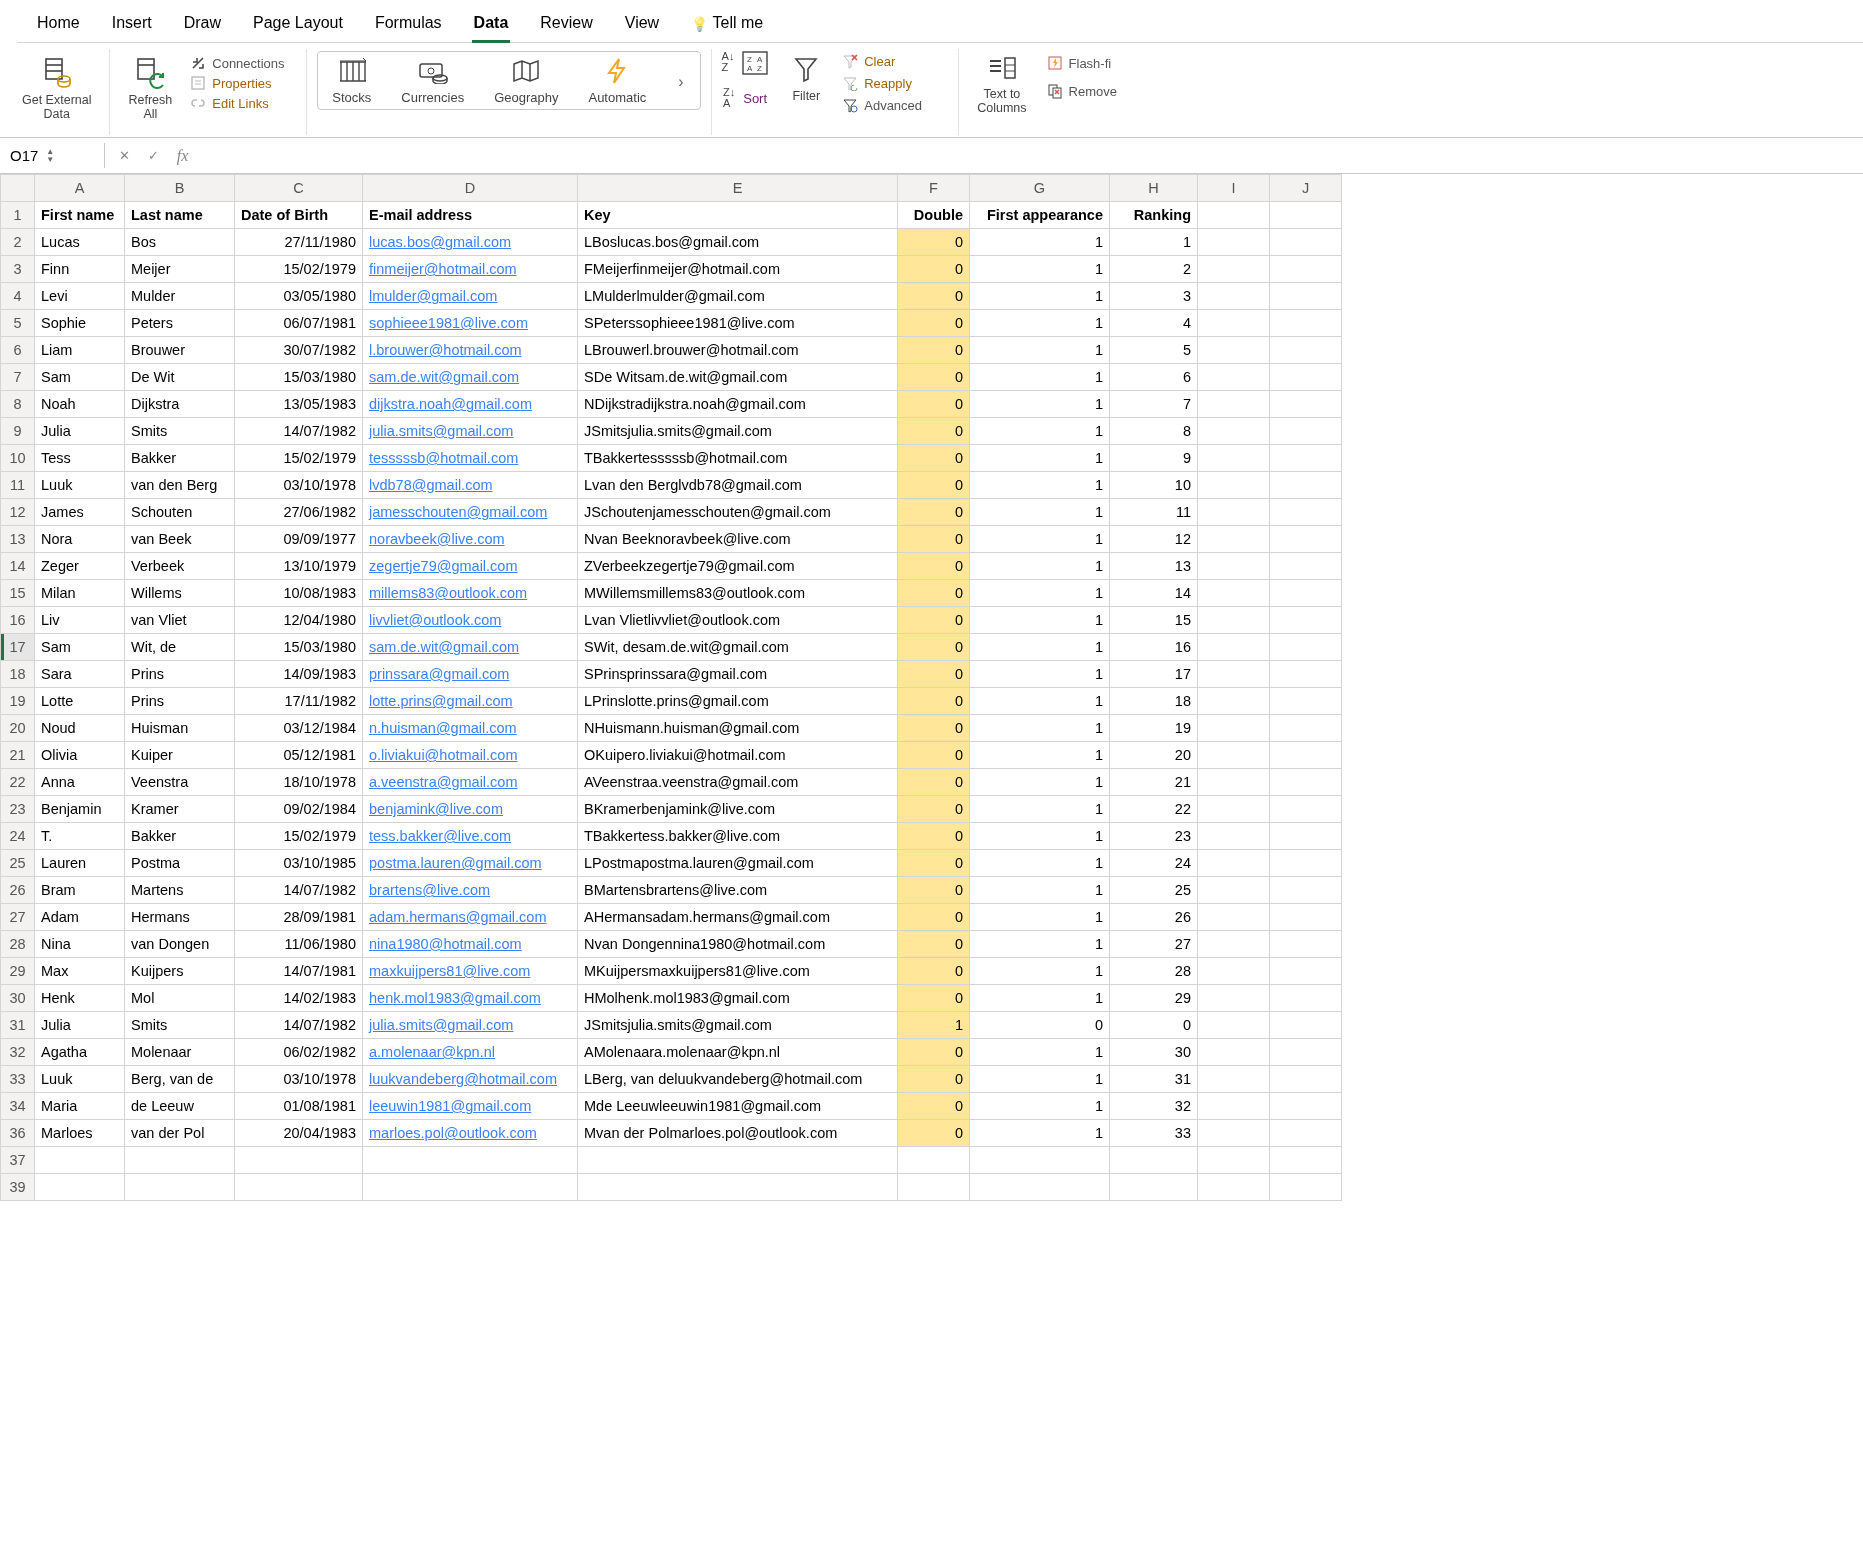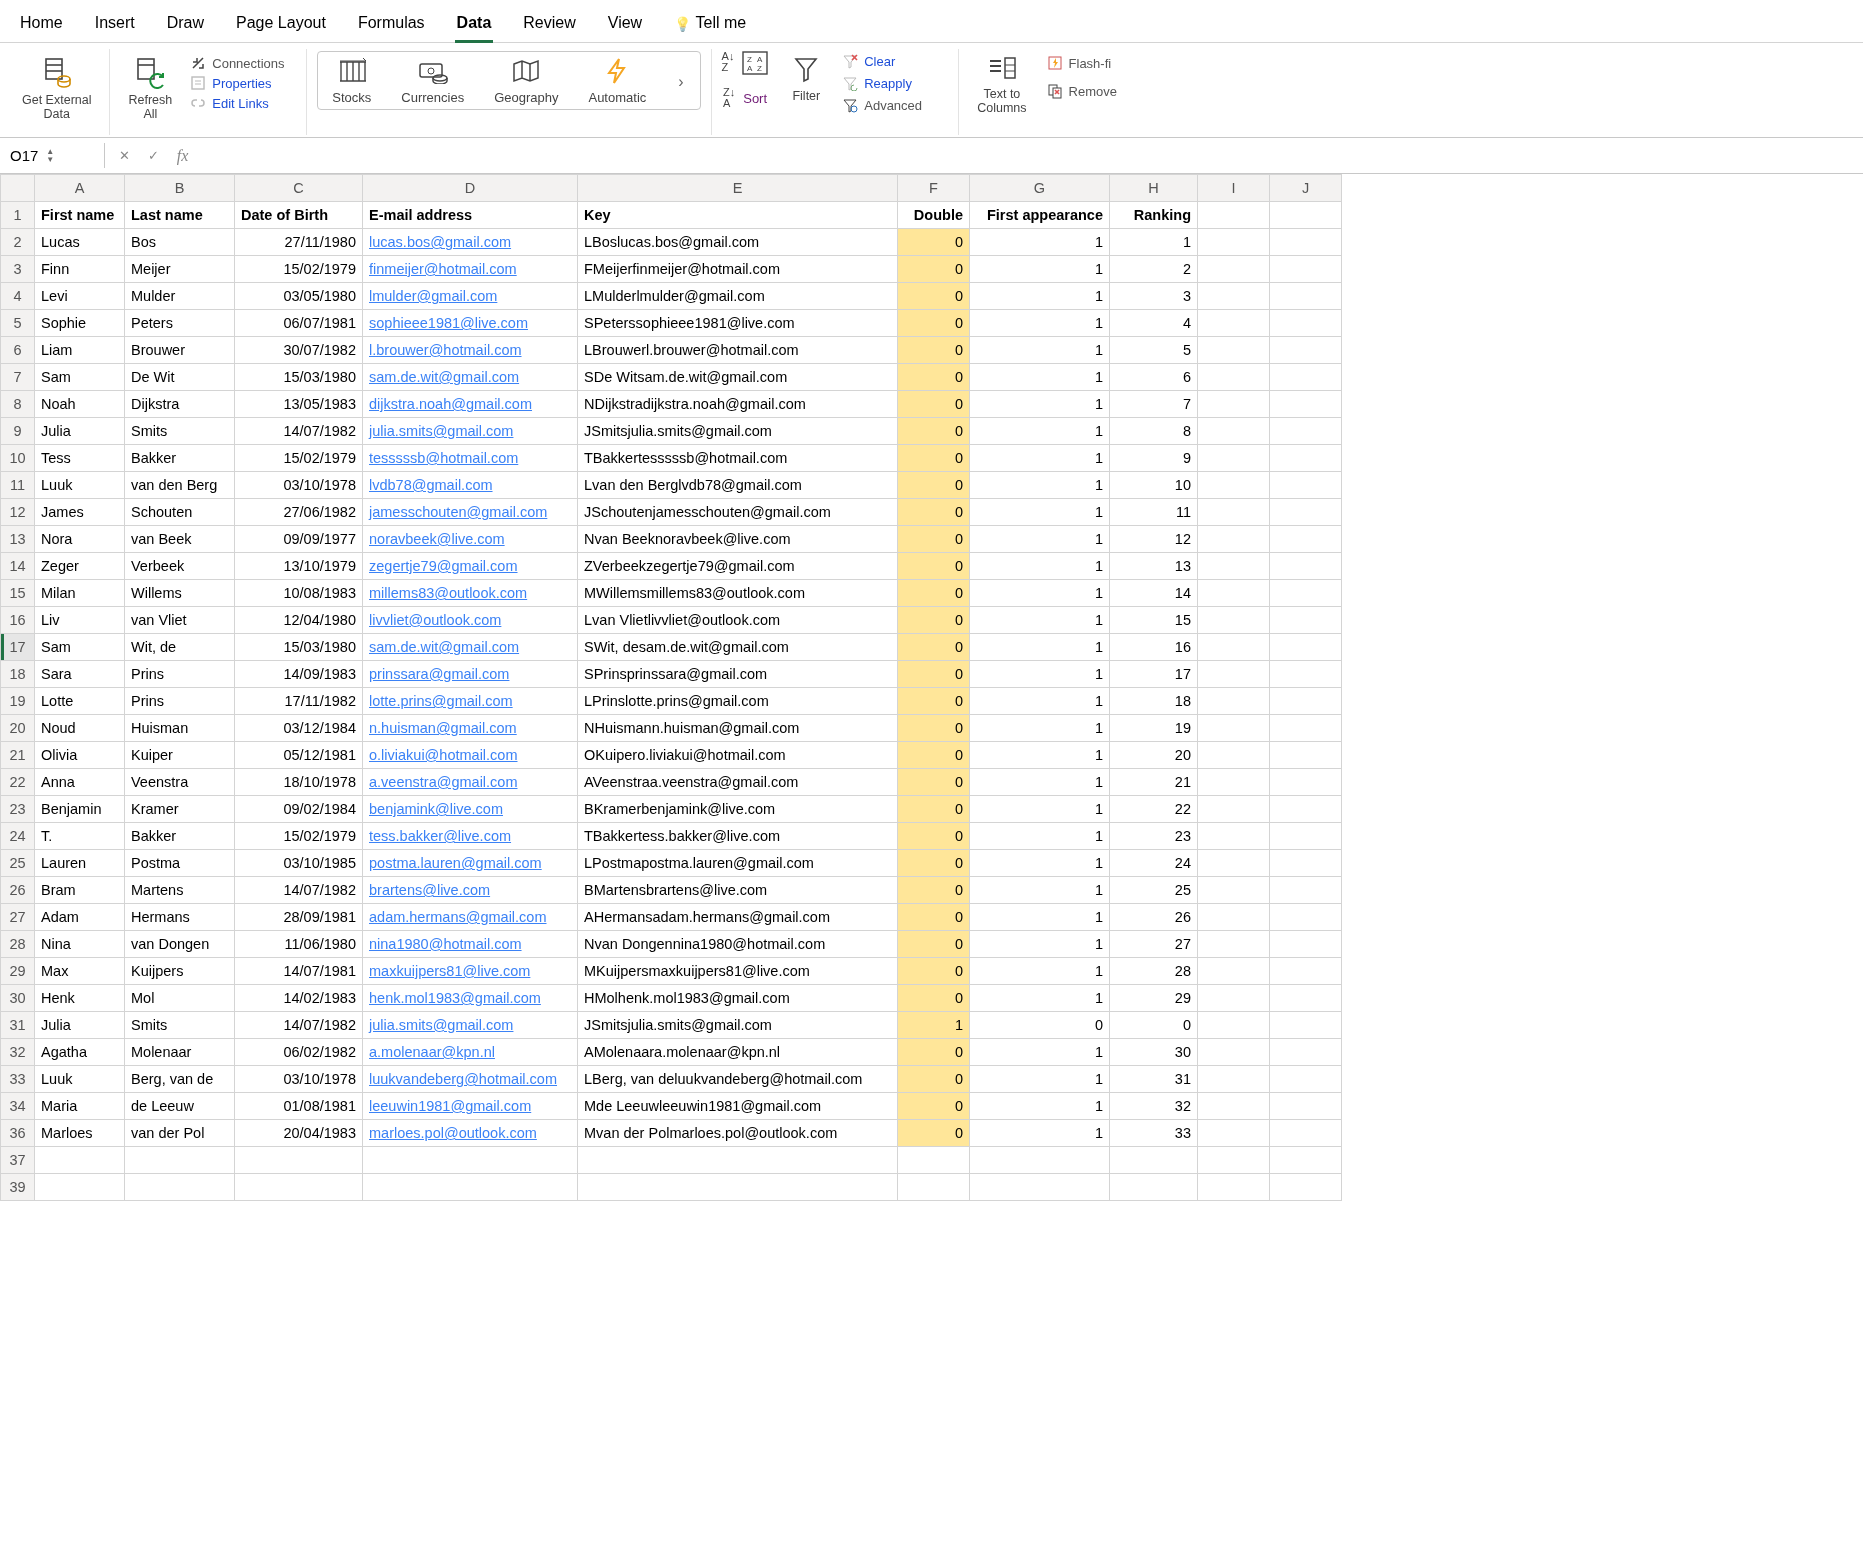--- a/index.html
+++ b/index.html
@@ -1,28 +1,28 @@
 <!DOCTYPE html>
 <html><head>
 <meta charset="utf-8">
 <style>
 * { box-sizing: border-box; margin: 0; padding: 0; }
 body { font-family: -apple-system, "Segoe UI", Arial, sans-serif; font-size: 13px; background: #fff; color: #000; overflow: hidden; }
-.ribbon-tabs { display: flex; gap: 28px; padding: 8px 18px 0; border-bottom: 1px solid #d4d4d4; font-size: 16px; }
+.ribbon-tabs { display: flex; gap: 28px; padding: 8px 18px 0; border-bottom: 1px solid #d4d4d4; font-size: 16px; margin-left: 17px; }
 .ribbon-tab { padding: 6px 2px 10px; cursor: pointer; position: relative; }
 .ribbon-tab.active { font-weight: 600; }
 .ribbon-tab.active::after { content:""; position:absolute; left:0; right:0; bottom:-1px; height:3px; background:#217346; }
 .tellme-icon { font-size:14px; margin-right:4px; opacity:.6; display:inline-block; transform:translateY(1px);}
 .ribbon-content { display:flex; align-items:stretch; padding: 6px 4px 2px; border-bottom:1px solid #c8c8c8; background:#fff; min-height: 95px; }
 .group { display:flex; flex-direction:column; align-items:center; justify-content:flex-start; padding: 2px 10px; border-right:1px solid #e3e3e3; font-size:12px; color:#444;}
 .group:last-child { border-right:none;}
 .big-btn { display:flex; flex-direction:column; align-items:center; gap:4px; padding:4px 8px; text-align:center; cursor:pointer; line-height:1.15;}
 .big-btn .lbl { font-size:12.5px; color:#444; }
 .sm-row { display:flex; align-items:center; gap:6px; font-size:13px; color:#555; padding:2px 4px; cursor:pointer; min-width:110px;}
-.sm-row.disabled { color:#1d4ed8; cursor:default;}
+.sm-row.disabled { color:#a16207; cursor:default;}
 .types-box { border:1px solid #c8c8c8; border-radius:4px; display:flex; align-items:flex-start; gap:30px; padding:6px 14px 4px; }
 .type-item { display:flex; flex-direction:column; align-items:center; gap:6px; cursor:pointer; font-size:13px; color:#444;}
 .chev { align-self:center; font-size:16px; color:#666; padding:0 2px; cursor:pointer;}
 .sort-icons { display:flex; gap:8px; padding-right:6px;}
 .sortAZ { font-size:11px; line-height:1; text-align:left;}
 .sort-label { font-size:13px; color:#701a75; padding-top:4px;}
 .formula-bar { display:flex; align-items:center; border-bottom:1px solid #c8c8c8; height:36px;}
 .name-box { width:105px; border-right:1px solid #c8c8c8; padding:4px 10px; font-size:15px; display:flex; align-items:center; gap:8px;}
 .spin { display:flex; flex-direction:column; font-size:8px; line-height:8px; color:#666; cursor:pointer;}
 .fx-controls { display:flex; align-items:center; gap:18px; padding:0 14px; color:#888;}

